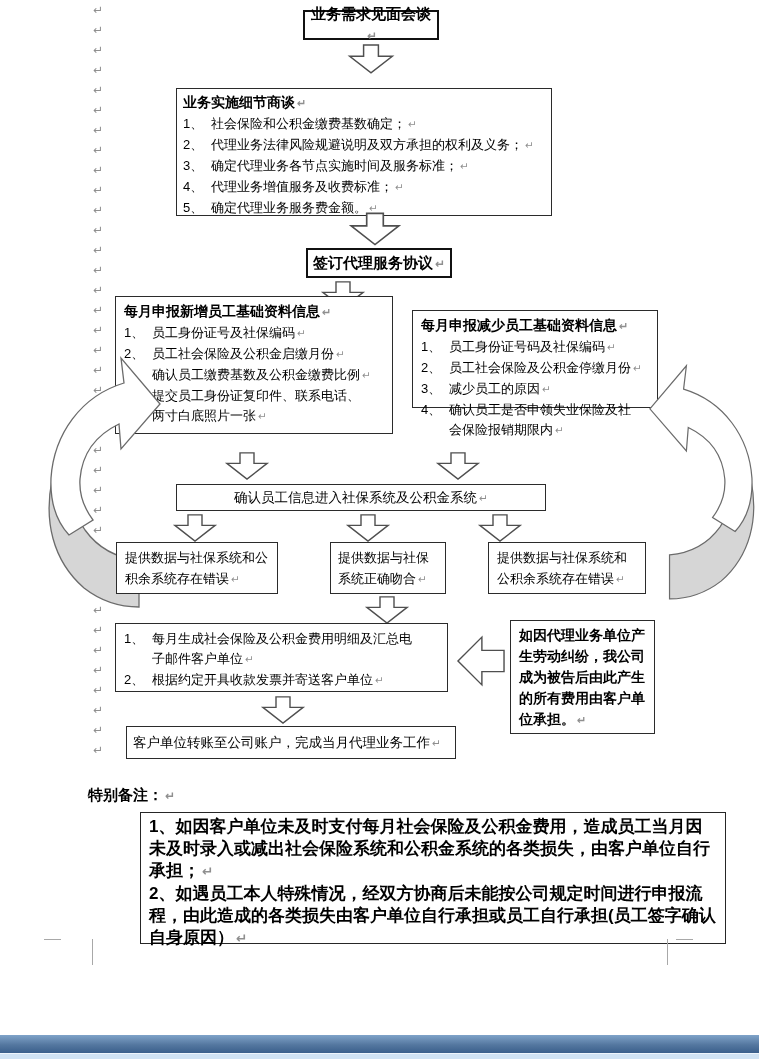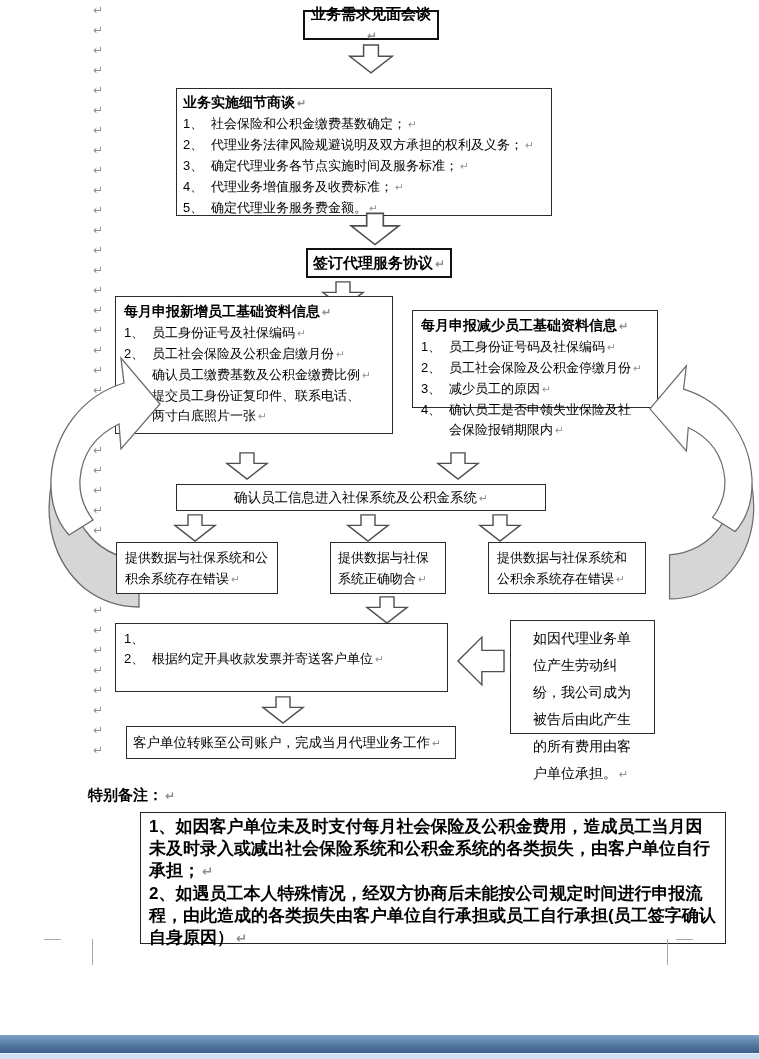--- a/index.html
+++ b/index.html
@@ -231,34 +231,35 @@
 
   <div class="arr" style="left:362px;top:596px;">
     <svg width="50" height="28" viewBox="0 0 54 32">
         <path d="M19 1 H35 V13 H50 L27 31 L4 13 H19 Z"></path>
       </svg>
   </div>
 
   <div class="fbox" style="left:115px;top:623px;width:333px;height:69px;padding:5px 6px 0 8px;">
     <div class="li">
         <span class="num">1、</span>
+        <span class="txt pil w264">每月生成社会保险及公积金费用明细及汇总电子邮件客户单位</span>
       </div>
     <div class="li">
         <span class="num">2、</span>
         <span class="txt pil">根据约定开具收款发票并寄送客户单位</span>
       </div>
   </div>
 
   <div class="arr" style="left:456px;top:630px;">
     <svg width="50" height="62" viewBox="0 0 56 70">
         <path d="M 2 35 L 29 8 V 23 L 54 23 V 47 L 29 47 V 62 Z"></path>
       </svg>
   </div>
 
-  <div class="fbox" style="left:510px;top:620px;width:145px;height:114px;padding:4px 22px;font-weight:normal;font-size:14px;line-height:27px;">
+  <div class="fbox" style="left:510px;top:620px;width:145px;height:114px;padding:4px 8px;font-weight:bold;font-size:14px;line-height:21px;">
     <span class="pil">如因代理业务单位产生劳动纠纷，我公司成为被告后由此产生的所有费用由客户单位承担。</span>
   </div>
 
   <div class="arr" style="left:258px;top:696px;">
     <svg width="50" height="28" viewBox="0 0 54 32">
         <path d="M19 1 H35 V13 H50 L27 31 L4 13 H19 Z"></path>
       </svg>
   </div>
 
   <div class="fbox" style="left:126px;top:726px;width:330px;height:33px;padding:0 6px;display:flex;align-items:center;font-size:13.5px;">

